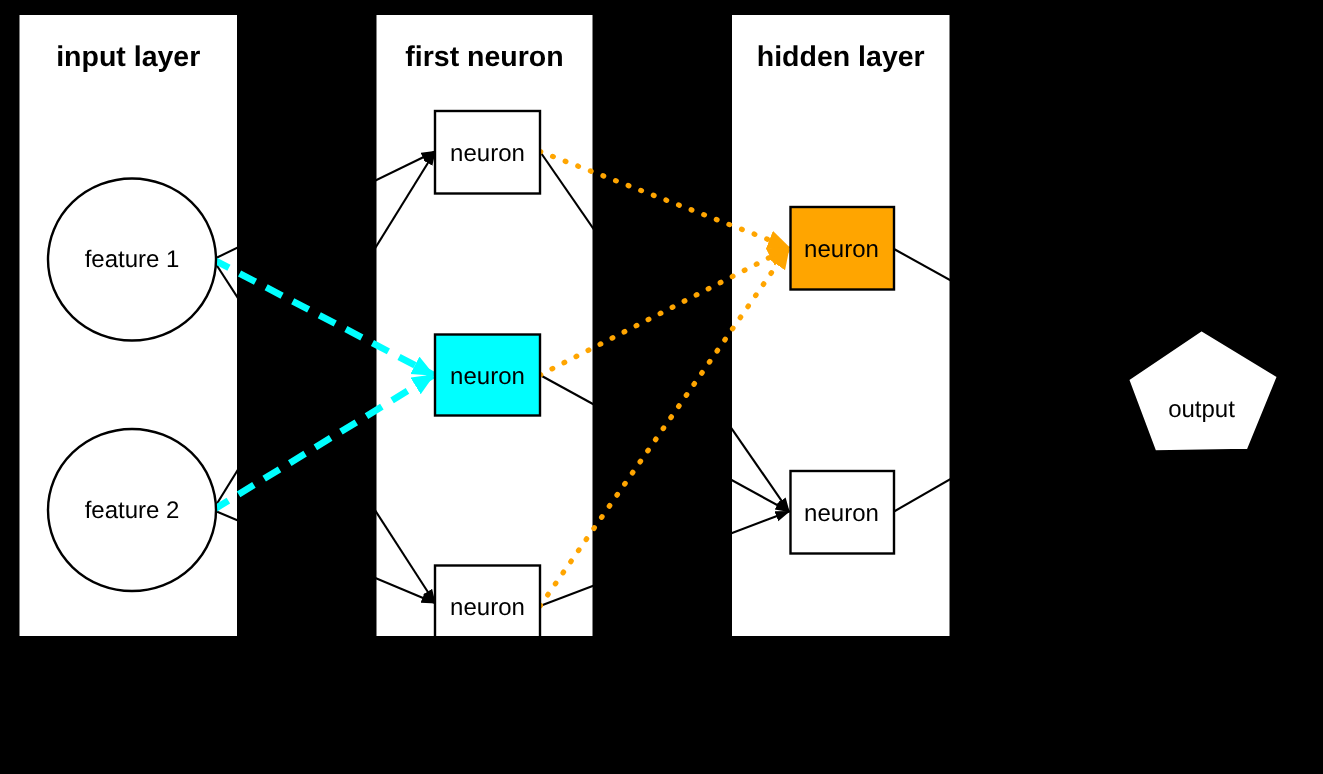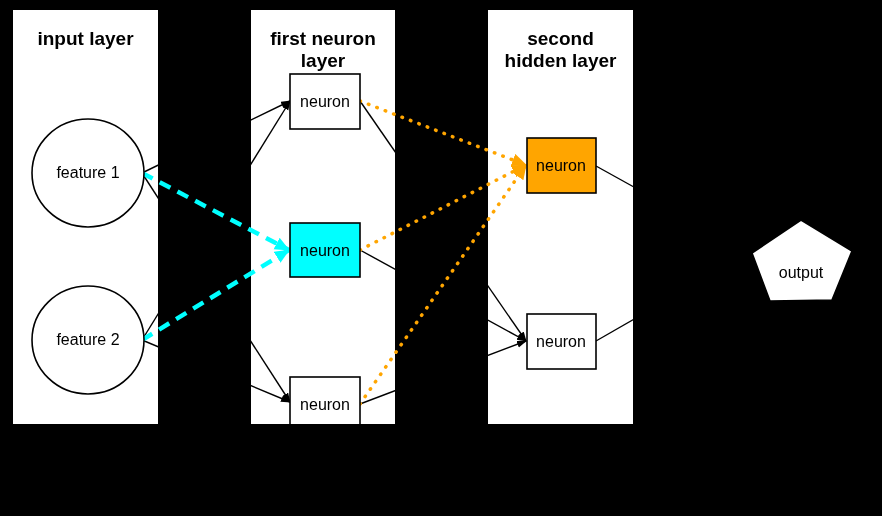--- a/index.html
+++ b/index.html
@@ -27,27 +27,25 @@
 
   <div class="panel" id="panel-input">
     <div class="layer-title">
       <div>input layer</div>
     </div>
   </div>
 
   <div class="panel" id="panel-hidden1">
     <div class="layer-title">
       <div>first neuron</div>
-      <div>layer</div>
     </div>
   </div>
 
   <div class="panel" id="panel-hidden2">
     <div class="layer-title">
-      <div>second</div>
       <div>hidden layer</div>
     </div>
   </div>
 
 
   <svg id="overlay" viewBox="0 0 882 516">
     <defs>
       <marker id="arrowBlack" markerUnits="userSpaceOnUse" markerWidth="12" markerHeight="9" refX="9" refY="3.5" orient="auto">
         <path d="M0,0 L10,3.5 L0,7 Z" fill="#000000"></path>
       </marker>

